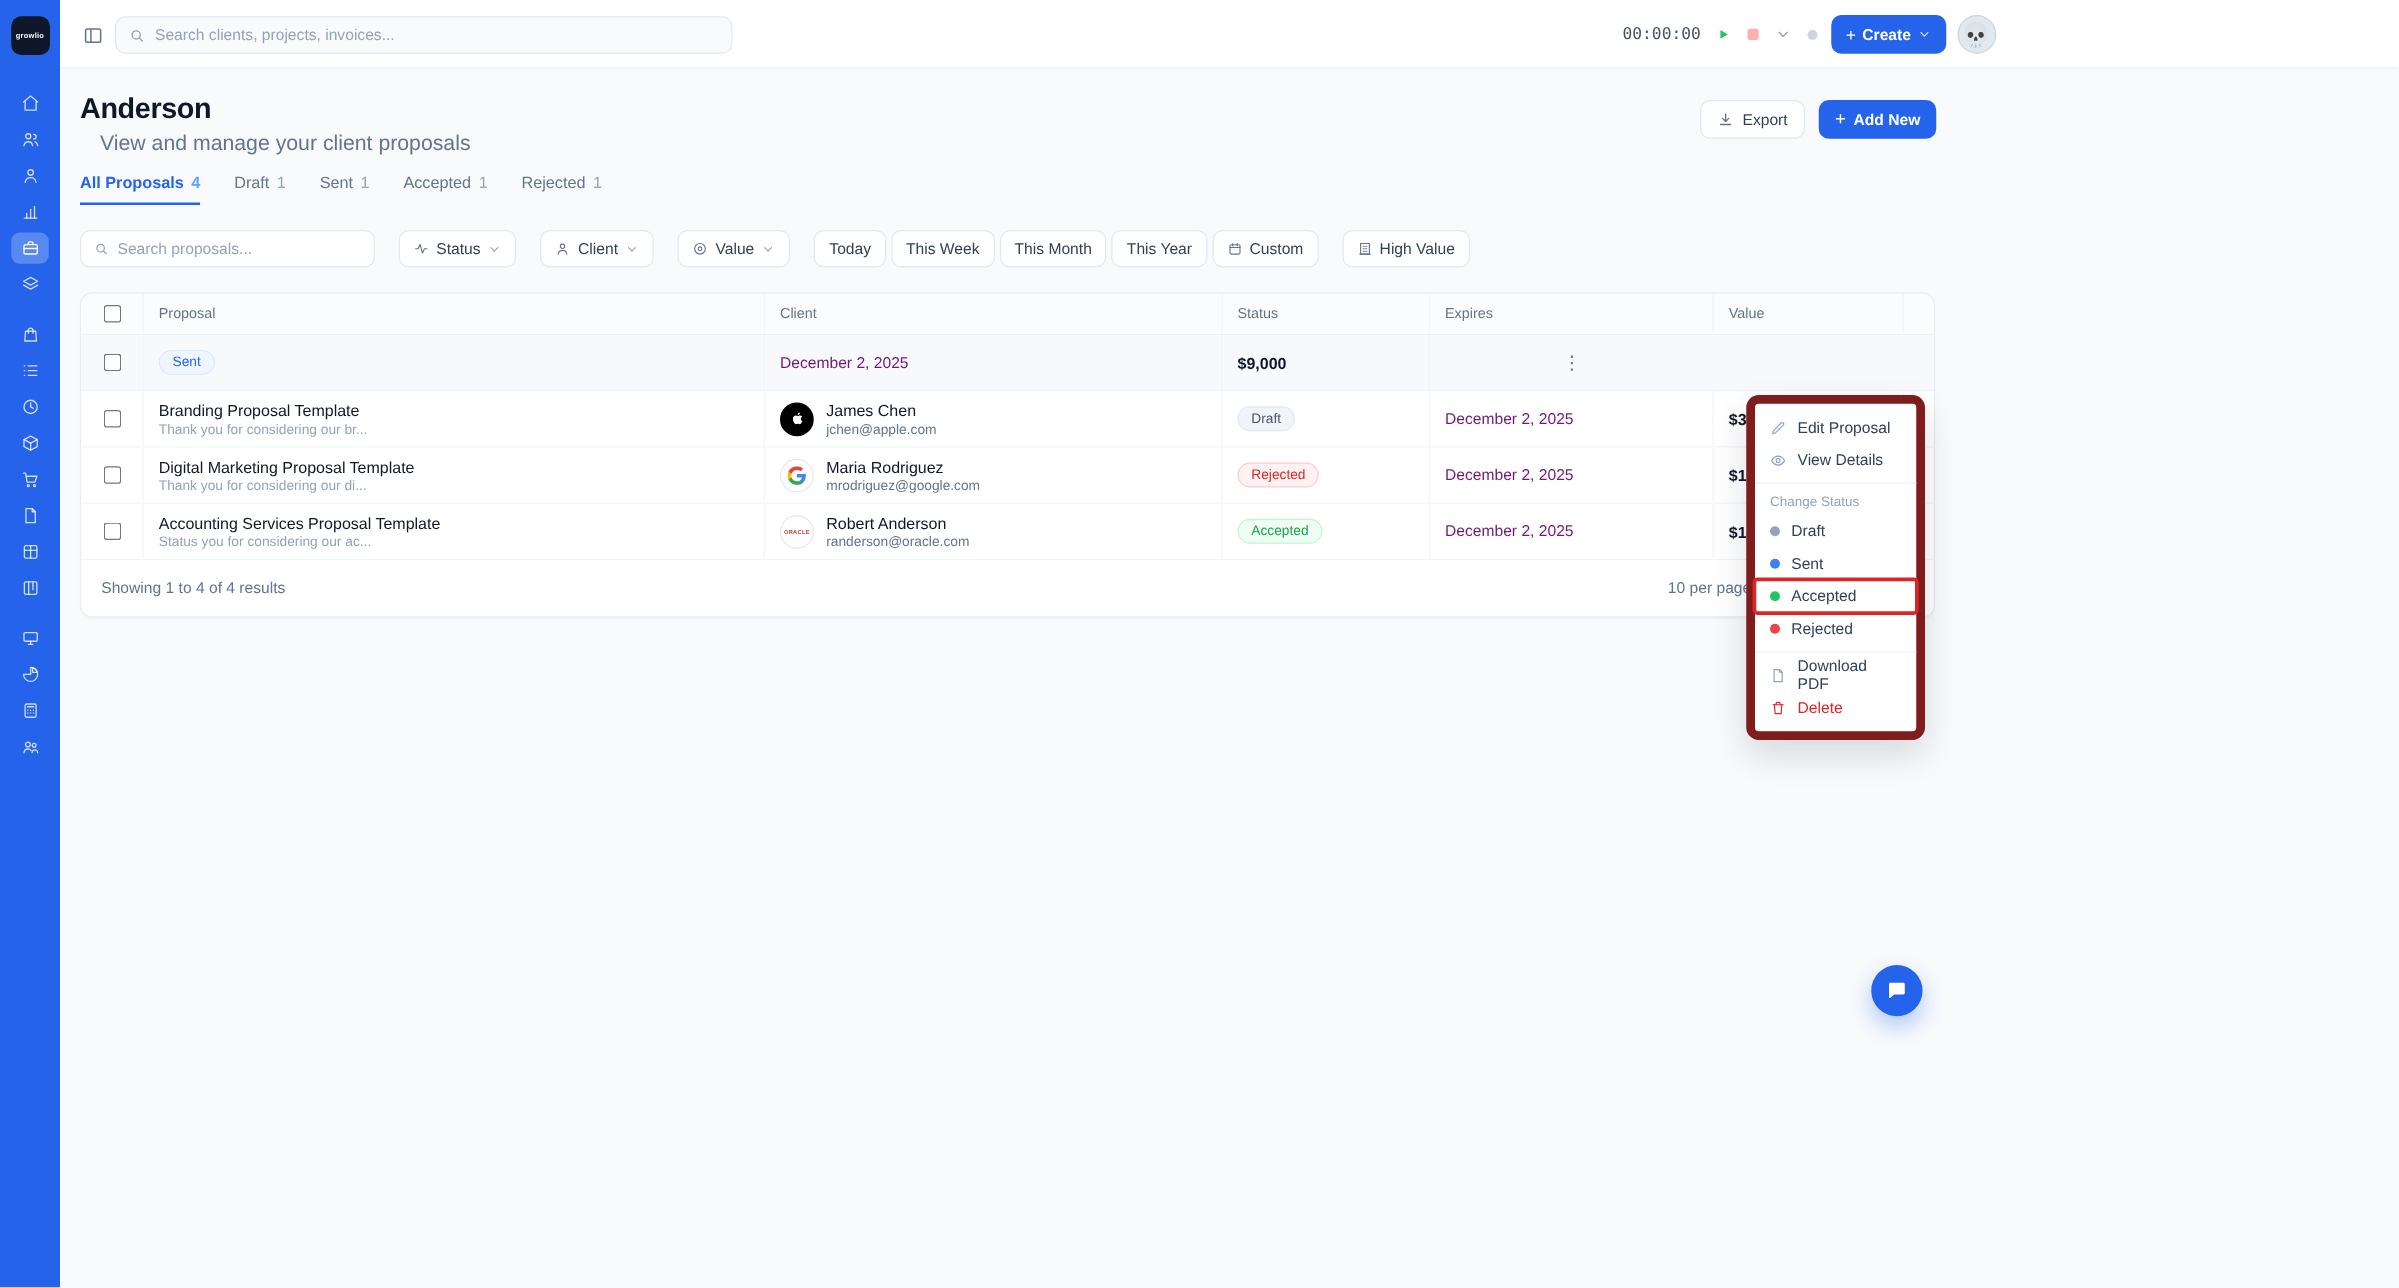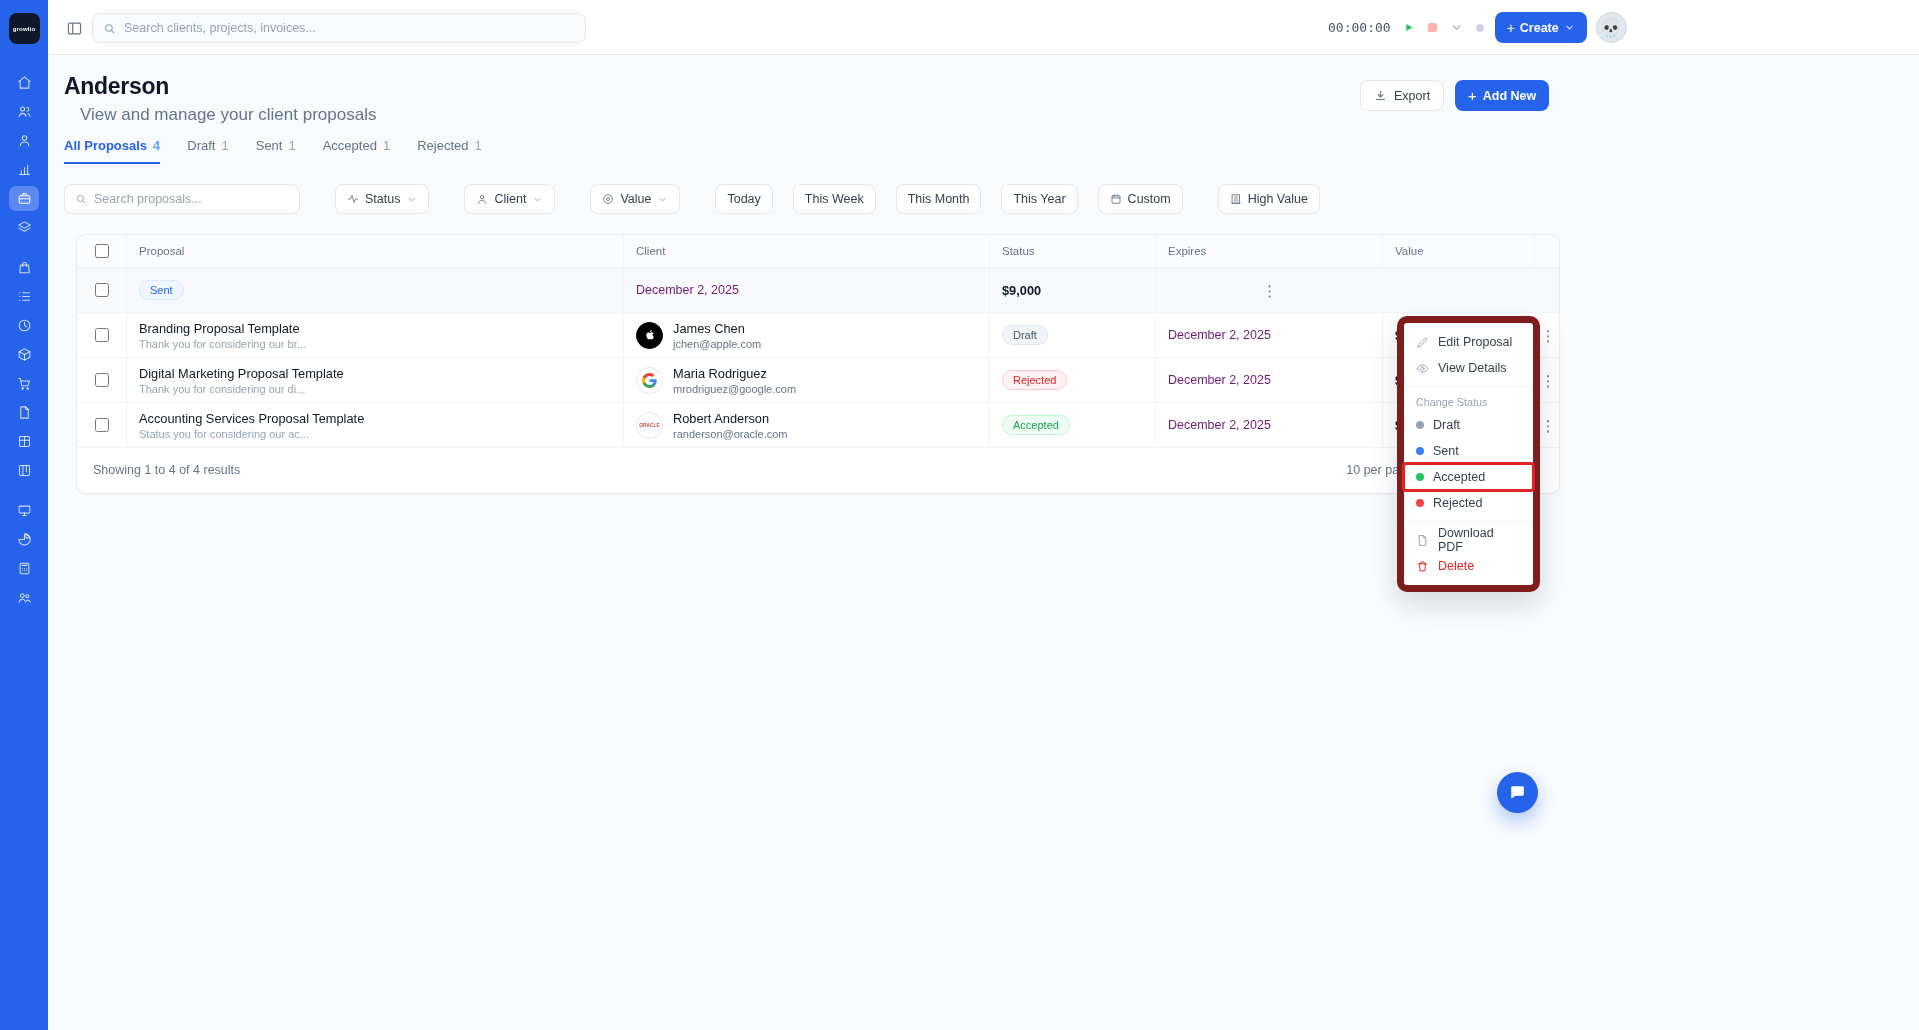--- a/index.html
+++ b/index.html
@@ -45,21 +45,21 @@
     border:1px solid #e2e8f0; background:#f8fafc; border-radius:8px;
     display:flex; align-items:center; gap:8px; padding:0 10px;
   }
   .tb-search svg { width:13px; height:13px; color:#94a3b8; flex:none; }
   .tb-search input {
     border:none; outline:none; background:transparent; width:100%;
     font-family:"Liberation Sans",sans-serif; font-size:12.5px; color:#334155;
   }
   .tb-search input::placeholder { color:#94a3b8; }
   .tb-right { position:absolute; left:1250px; top:0; height:55px; display:flex; align-items:center; gap:9px; }
-  .timer { font-family:"DejaVu Sans Mono", monospace; font-size:13px; color:#475569;margin-left:30px; }
+  .timer { font-family:"DejaVu Sans Mono", monospace; font-size:13px; color:#475569; }
   .icon-btn { border:none; background:transparent; cursor:pointer; display:flex; align-items:center; justify-content:center; padding:2px; }
   .stop-sq { width:9px; height:9px; background:#f87171; opacity:.55; border-radius:2px; }
   .chev { color:#94a3b8; } .chev svg { width:13px; height:13px; }
   .gray-dot { width:8px; height:8px; border-radius:50%; background:#cbd5e1; }
   .create-btn {
     height:31px; padding:0 12px; background:#2563eb; color:#fff; border:none; border-radius:8px;
     font-family:"Liberation Sans",sans-serif; font-size:12.5px; font-weight:600; cursor:pointer;
     display:flex; align-items:center; gap:5px;
   }
   .create-btn .plus { font-size:14px; font-weight:400; }
@@ -86,40 +86,40 @@
     font-family:"Liberation Sans",sans-serif;
   }
   .btn-primary .plus { font-size:15px; font-weight:400; }
 
   .tabs { position:absolute; left:16px; top:82px; display:flex; gap:27px; font-size:13px; }
   .tab { display:flex; gap:6px; padding-bottom:9px; color:#64748b; cursor:pointer; border-bottom:2px solid transparent; }
   .tab .count { color:#94a3b8; }
   .tab.active { color:#2563eb; font-weight:600; border-bottom-color:#2563eb; }
   .tab.active .count { color:#60a5fa; }
 
-  .filters { position:absolute; left:16px; top:128px; display:flex; align-items:center; gap:20px; }
+  .filters { position:absolute; left:16px; top:128px; display:flex; align-items:center; gap:4px; }
   .f-search {
     width:236px; height:30px; background:#fff; border:1px solid #e2e8f0; border-radius:8px;
     display:flex; align-items:center; gap:7px; padding:0 10px;
   }
   .f-search svg { width:12px; height:12px; color:#94a3b8; flex:none; }
   .f-search input { border:none; outline:none; width:100%; font-family:"Liberation Sans",sans-serif; font-size:12.5px; color:#334155; background:transparent; }
   .f-search input::placeholder { color:#94a3b8; }
   .f-btn {
     height:30px; background:#fff; border:1px solid #e2e8f0; border-radius:8px; cursor:pointer;
     display:flex; align-items:center; gap:6px; padding:0 11px; font-size:12.5px; color:#334155;
     font-family:"Liberation Sans",sans-serif; white-space:nowrap;
   }
   .f-btn svg { width:12px; height:12px; color:#64748b; }
   .f-btn .chev-s { width:11px; height:11px; color:#94a3b8; }
   .gap-l { margin-left:15px; }
 
   
   .table-card {
-    position:absolute; left:28px; top:178px; width:1484px; height:260px;
+    position:absolute; left:16px; top:178px; width:1484px; height:260px;
     background:#fff; border:1px solid #e8edf3; border-radius:10px; box-shadow:0 1px 2px rgba(15,23,42,.04);
   }
   .grid-row { display:grid; grid-template-columns:50px 497px 366px 166px 227px 152px 26px; align-items:center; }
   .t-head {
     height:33px; background:#fbfcfe; border-bottom:1px solid #eef2f6; border-radius:10px 10px 0 0;
     font-size:11.5px; color:#64748b; font-weight:500;
   }
   .cell { padding-left:12px; height:100%; display:flex; align-items:center; border-right:1px solid #f1f5f9; overflow:hidden; }
   .cell.last { border-right:none; }
   .c-check { justify-content:center; padding-left:0; }

